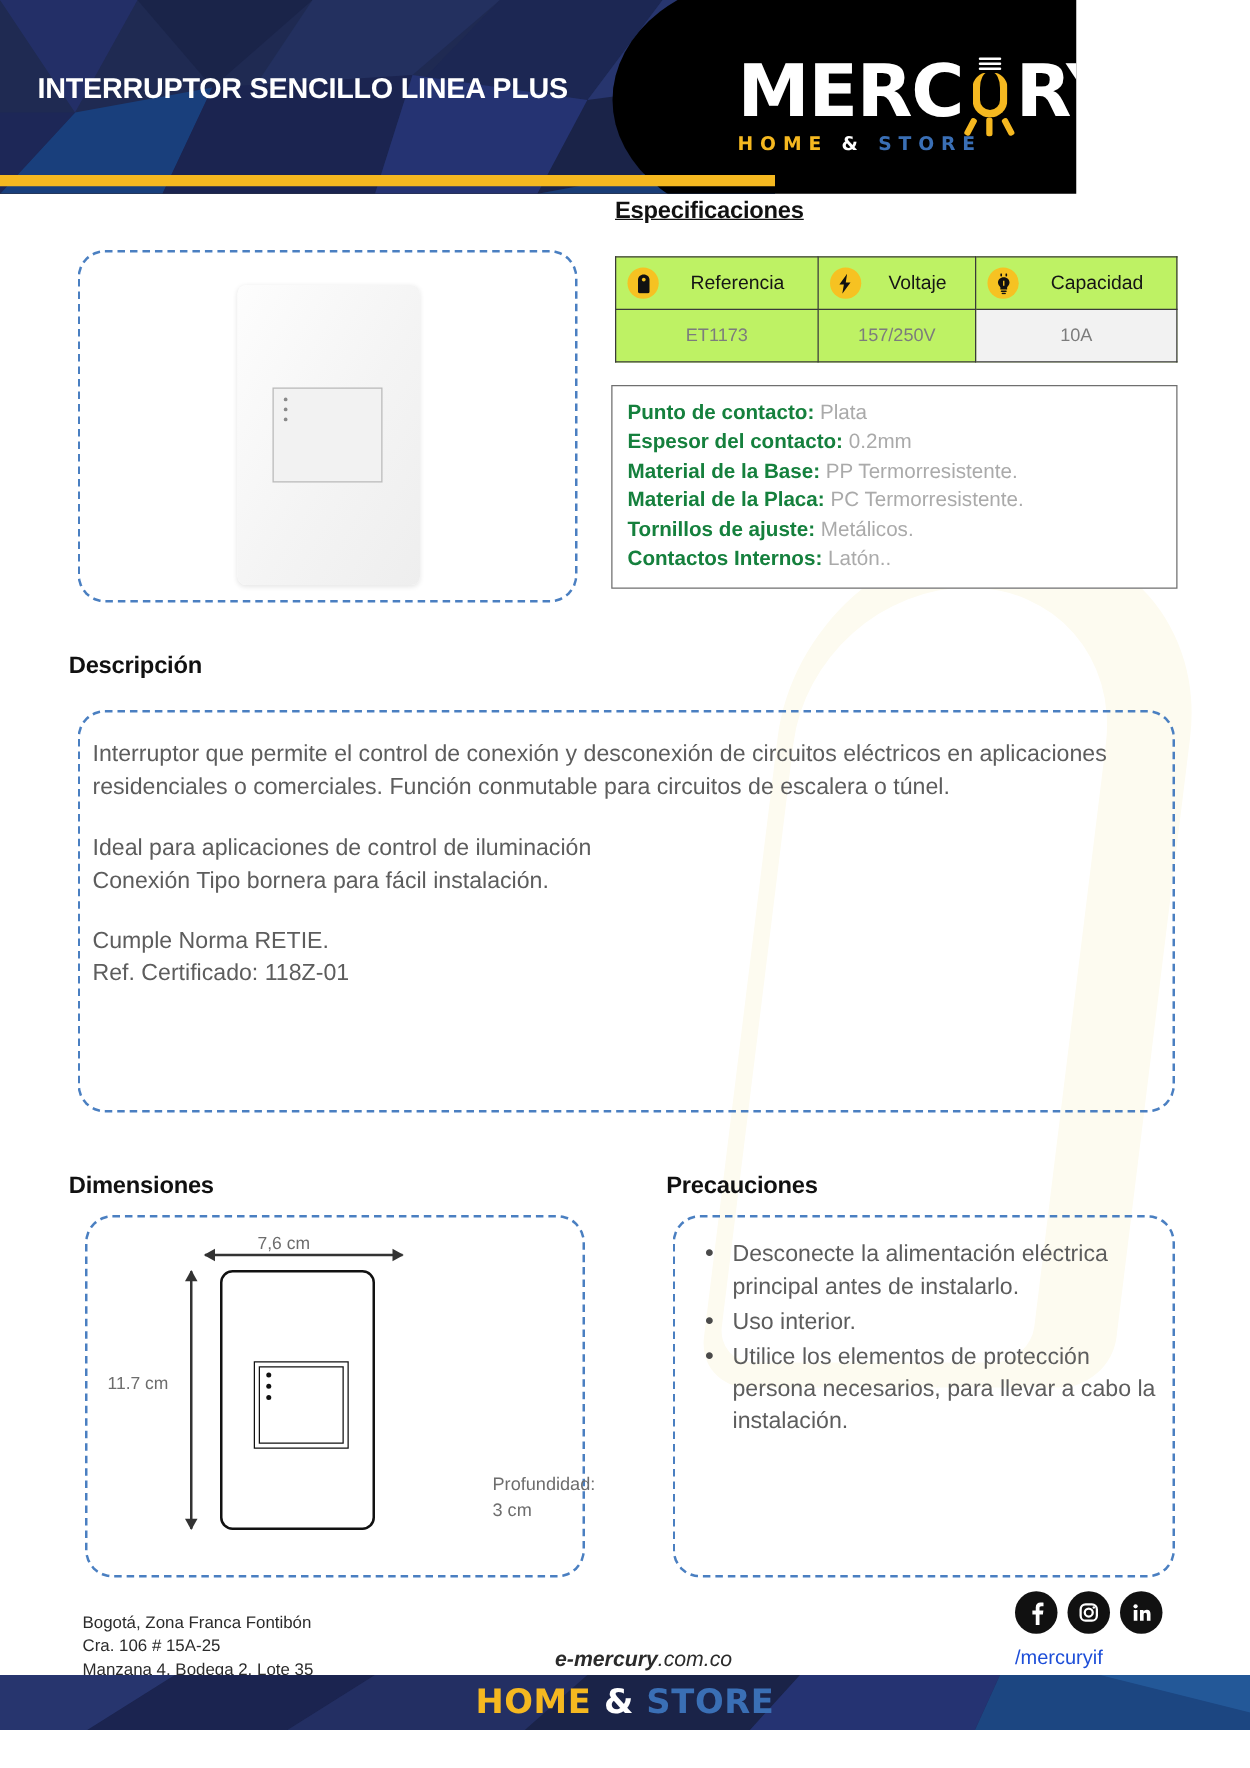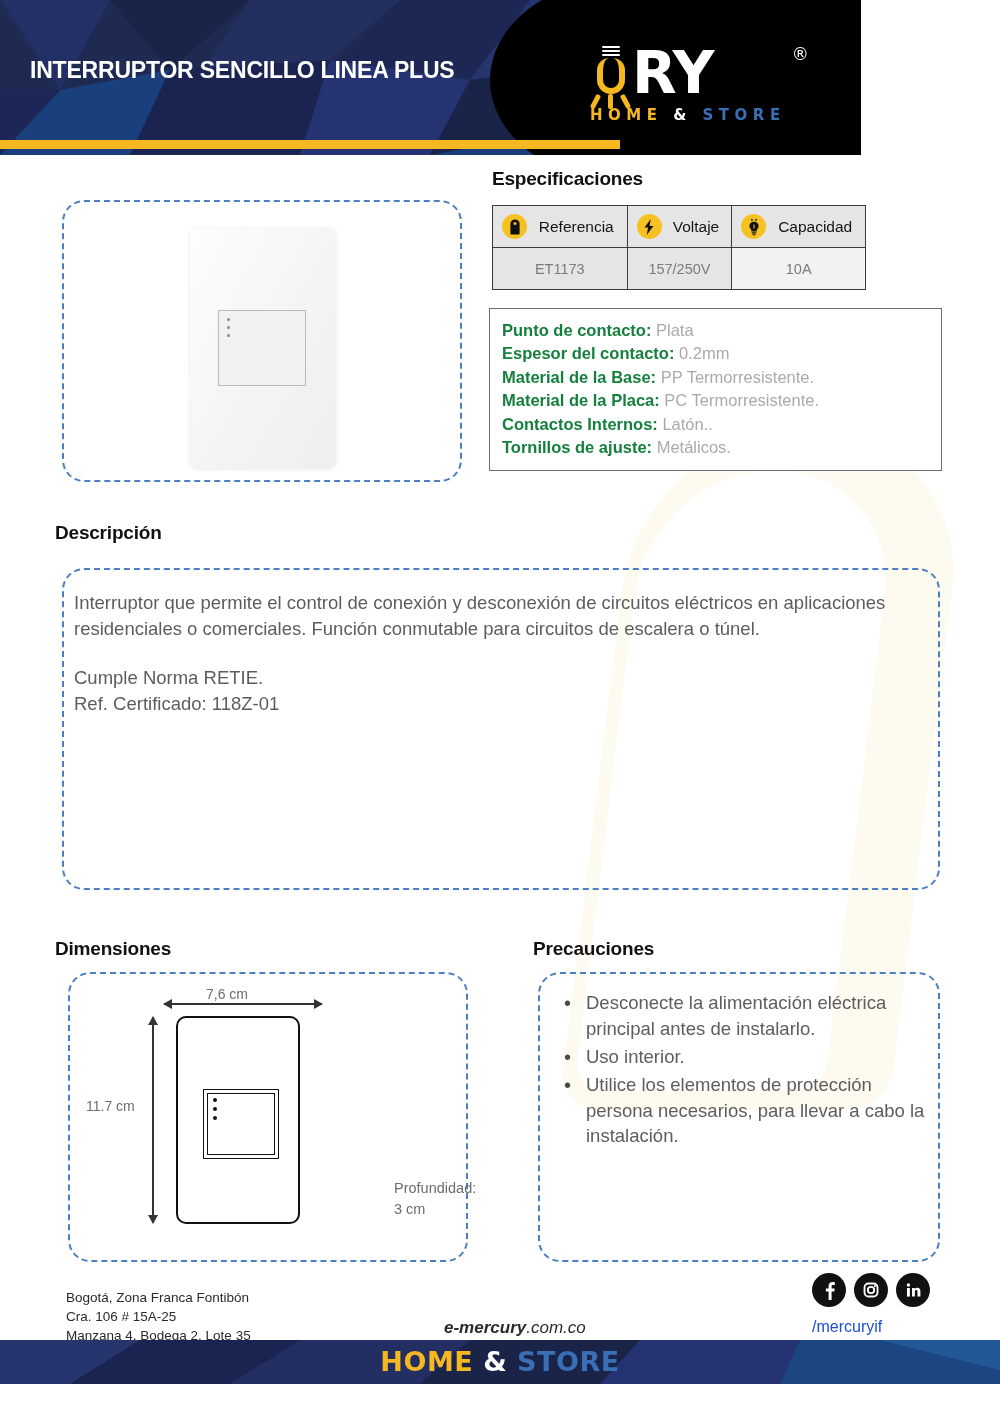--- a/index.html
+++ b/index.html
@@ -203,28 +203,28 @@
   .dots { position: absolute; left: 8px; top: 7px; }
   .dots i {
     display: block;
     width: 3px; height: 3px;
     border-radius: 50%;
     background: #8a8a8a;
     margin-bottom: 5px;
   }
 
   
-  .spec-title { position: absolute; left: 492px; top: 168px; z-index: 3;}
+  .spec-title { position: absolute; left: 492px; top: 158px; z-index: 3; text-decoration: underline;}
   .spec-table {
     position: absolute;
     left: 492px; top: 205px;
-    width: 374px;
+    width: 450px;
     border-collapse: collapse;
     z-index: 3;
-    background: #e5e5e5;
+    background: #bef264;
   }
   .spec-table td {
     border: 1.6px solid #3a3a3a;
     height: 42px;
     padding: 0 6px;
   }
   .spec-head-cell { }
   .spec-head-inner {
     display: flex;
     align-items: center;
@@ -472,20 +472,21 @@
       <polygon points="430,155 620,120 620,155" fill="#15509c" opacity="0.5"></polygon>
       <polygon points="0,90 60,90 0,155" fill="#1d2757"></polygon>
     </svg>
     <div class="yellow-bar"></div>
   </div>
 
   <div class="header-title">INTERRUPTOR SENCILLO LINEA PLUS</div>
 
   <div class="logo-wrap">
     <div class="logo-main">
+      <span>MERC</span>
       <span class="logo-bulb">
         <span class="bulb-neck">
             <i></i>
             <i></i>
             <i></i>
           </span>
         <span class="bulb-glass"></span>
         <span class="bulb-rays">
             <i></i>
             <i></i>
@@ -562,28 +563,30 @@
     <td class="spec-val shaded">10A</td>
   </tr>
 </tbody>
   </table>
 
 <div class="detail-box">
   <div class="detail-line"><b>Punto de contacto:</b> <span>Plata</span></div>
   <div class="detail-line"><b>Espesor del contacto:</b> <span>0.2mm</span></div>
   <div class="detail-line"><b>Material de la Base:</b> <span>PP Termorresistente.</span></div>
   <div class="detail-line"><b>Material de la Placa:</b> <span>PC Termorresistente.</span></div>
+  <div class="detail-line"><b>Tornillos de ajuste:</b> <span>Metálicos.</span></div>
   <div class="detail-line"><b>Contactos Internos:</b> <span>Latón..</span></div>
-  <div class="detail-line"><b>Tornillos de ajuste:</b> <span>Metálicos.</span></div>
 </div>
 
 <div class="sec-title desc-title">Descripción</div>
 <div class="dashed-box desc-frame"></div>
 <div class="desc-body">
   <div class="desc-p">Interruptor que permite el control de conexión y desconexión de circuitos eléctricos en aplicaciones residenciales o comerciales. Función conmutable para circuitos de escalera o túnel.</div>
+  <div class="desc-p" style="white-space:pre-line">Ideal para aplicaciones de control de iluminación
+Conexión Tipo bornera para fácil instalación.</div>
   <div class="desc-p" style="white-space:pre-line">Cumple Norma RETIE.
 Ref. Certificado: 118Z-01</div>
 </div>
 
 <div class="sec-title dim-title">Dimensiones</div>
 <div class="dashed-box dim-frame"></div>
 
 <div class="arrow-h"></div>
 <div class="dim-lbl-w">7,6 cm</div>
 <div class="arrow-v"></div>

